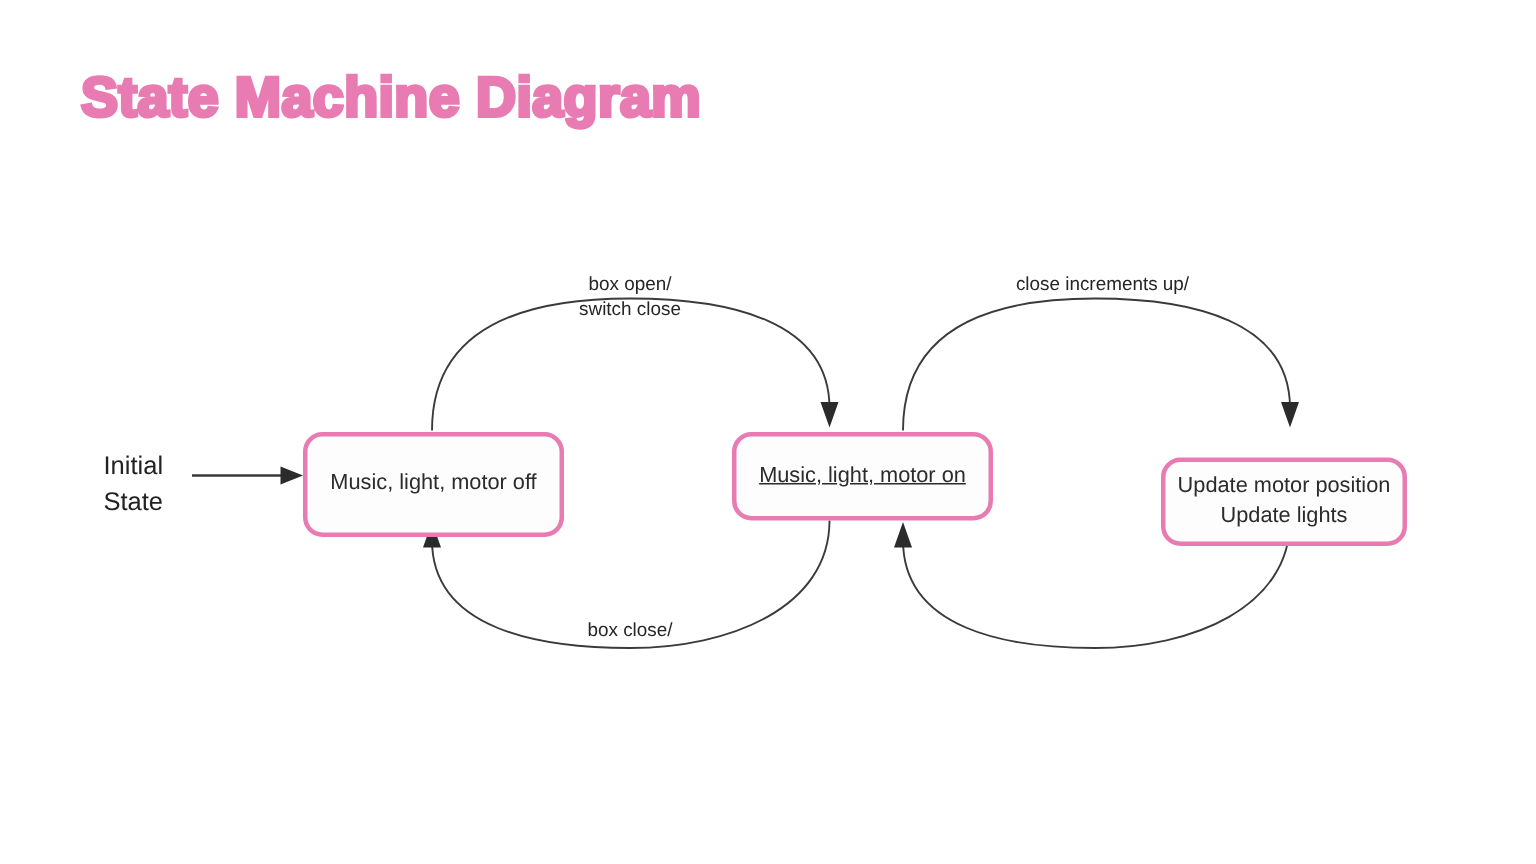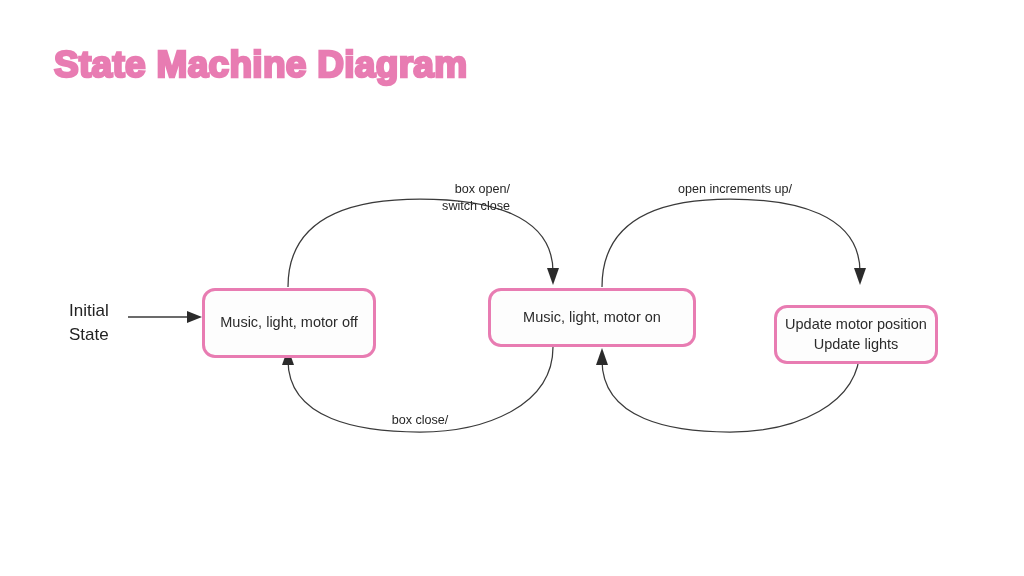--- a/index.html
+++ b/index.html
@@ -117,35 +117,35 @@
 
 <div class="initial-label" style="left:69px; top:299px;">
   <div>Initial</div>
   <div>State</div>
 </div>
 
 <div class="state-box" style="left:202px; top:288px; width:174px; height:70px;">
   <span class="label">Music, light, motor off</span>
 </div>
 
-<div class="state-box" style="left:488px; top:288px; width:208px; height:59px;">
+<div class="state-box" style="left:488px; top:288px; width:174px; height:59px;text-decoration:underline;">
   <span class="label">Music, light, motor on</span>
 </div>
 
 <div class="state-box" style="left:774px; top:305px; width:164px; height:59px;">
   <span class="label">
     <span style="display:block">Update motor position</span>
     <span style="display:block">Update lights</span>
   </span>
 </div>
 
-<div class="edge-label" style="left:330px; top:181px; width:180px;text-align:right;">
+<div class="edge-label" style="left:330px; top:181px; width:180px;">
   <div>box open/</div>
   <div>switch close</div>
 </div>
 
 <div class="edge-label" style="left:330px; top:412px; width:180px;">
   <div>box close/</div>
 </div>
 
 <div class="edge-label" style="left:635px; top:181px; width:200px;">
-  <div>open increments up/</div>
+  <div>close increments up/</div>
 </div>
 
 </body></html>

